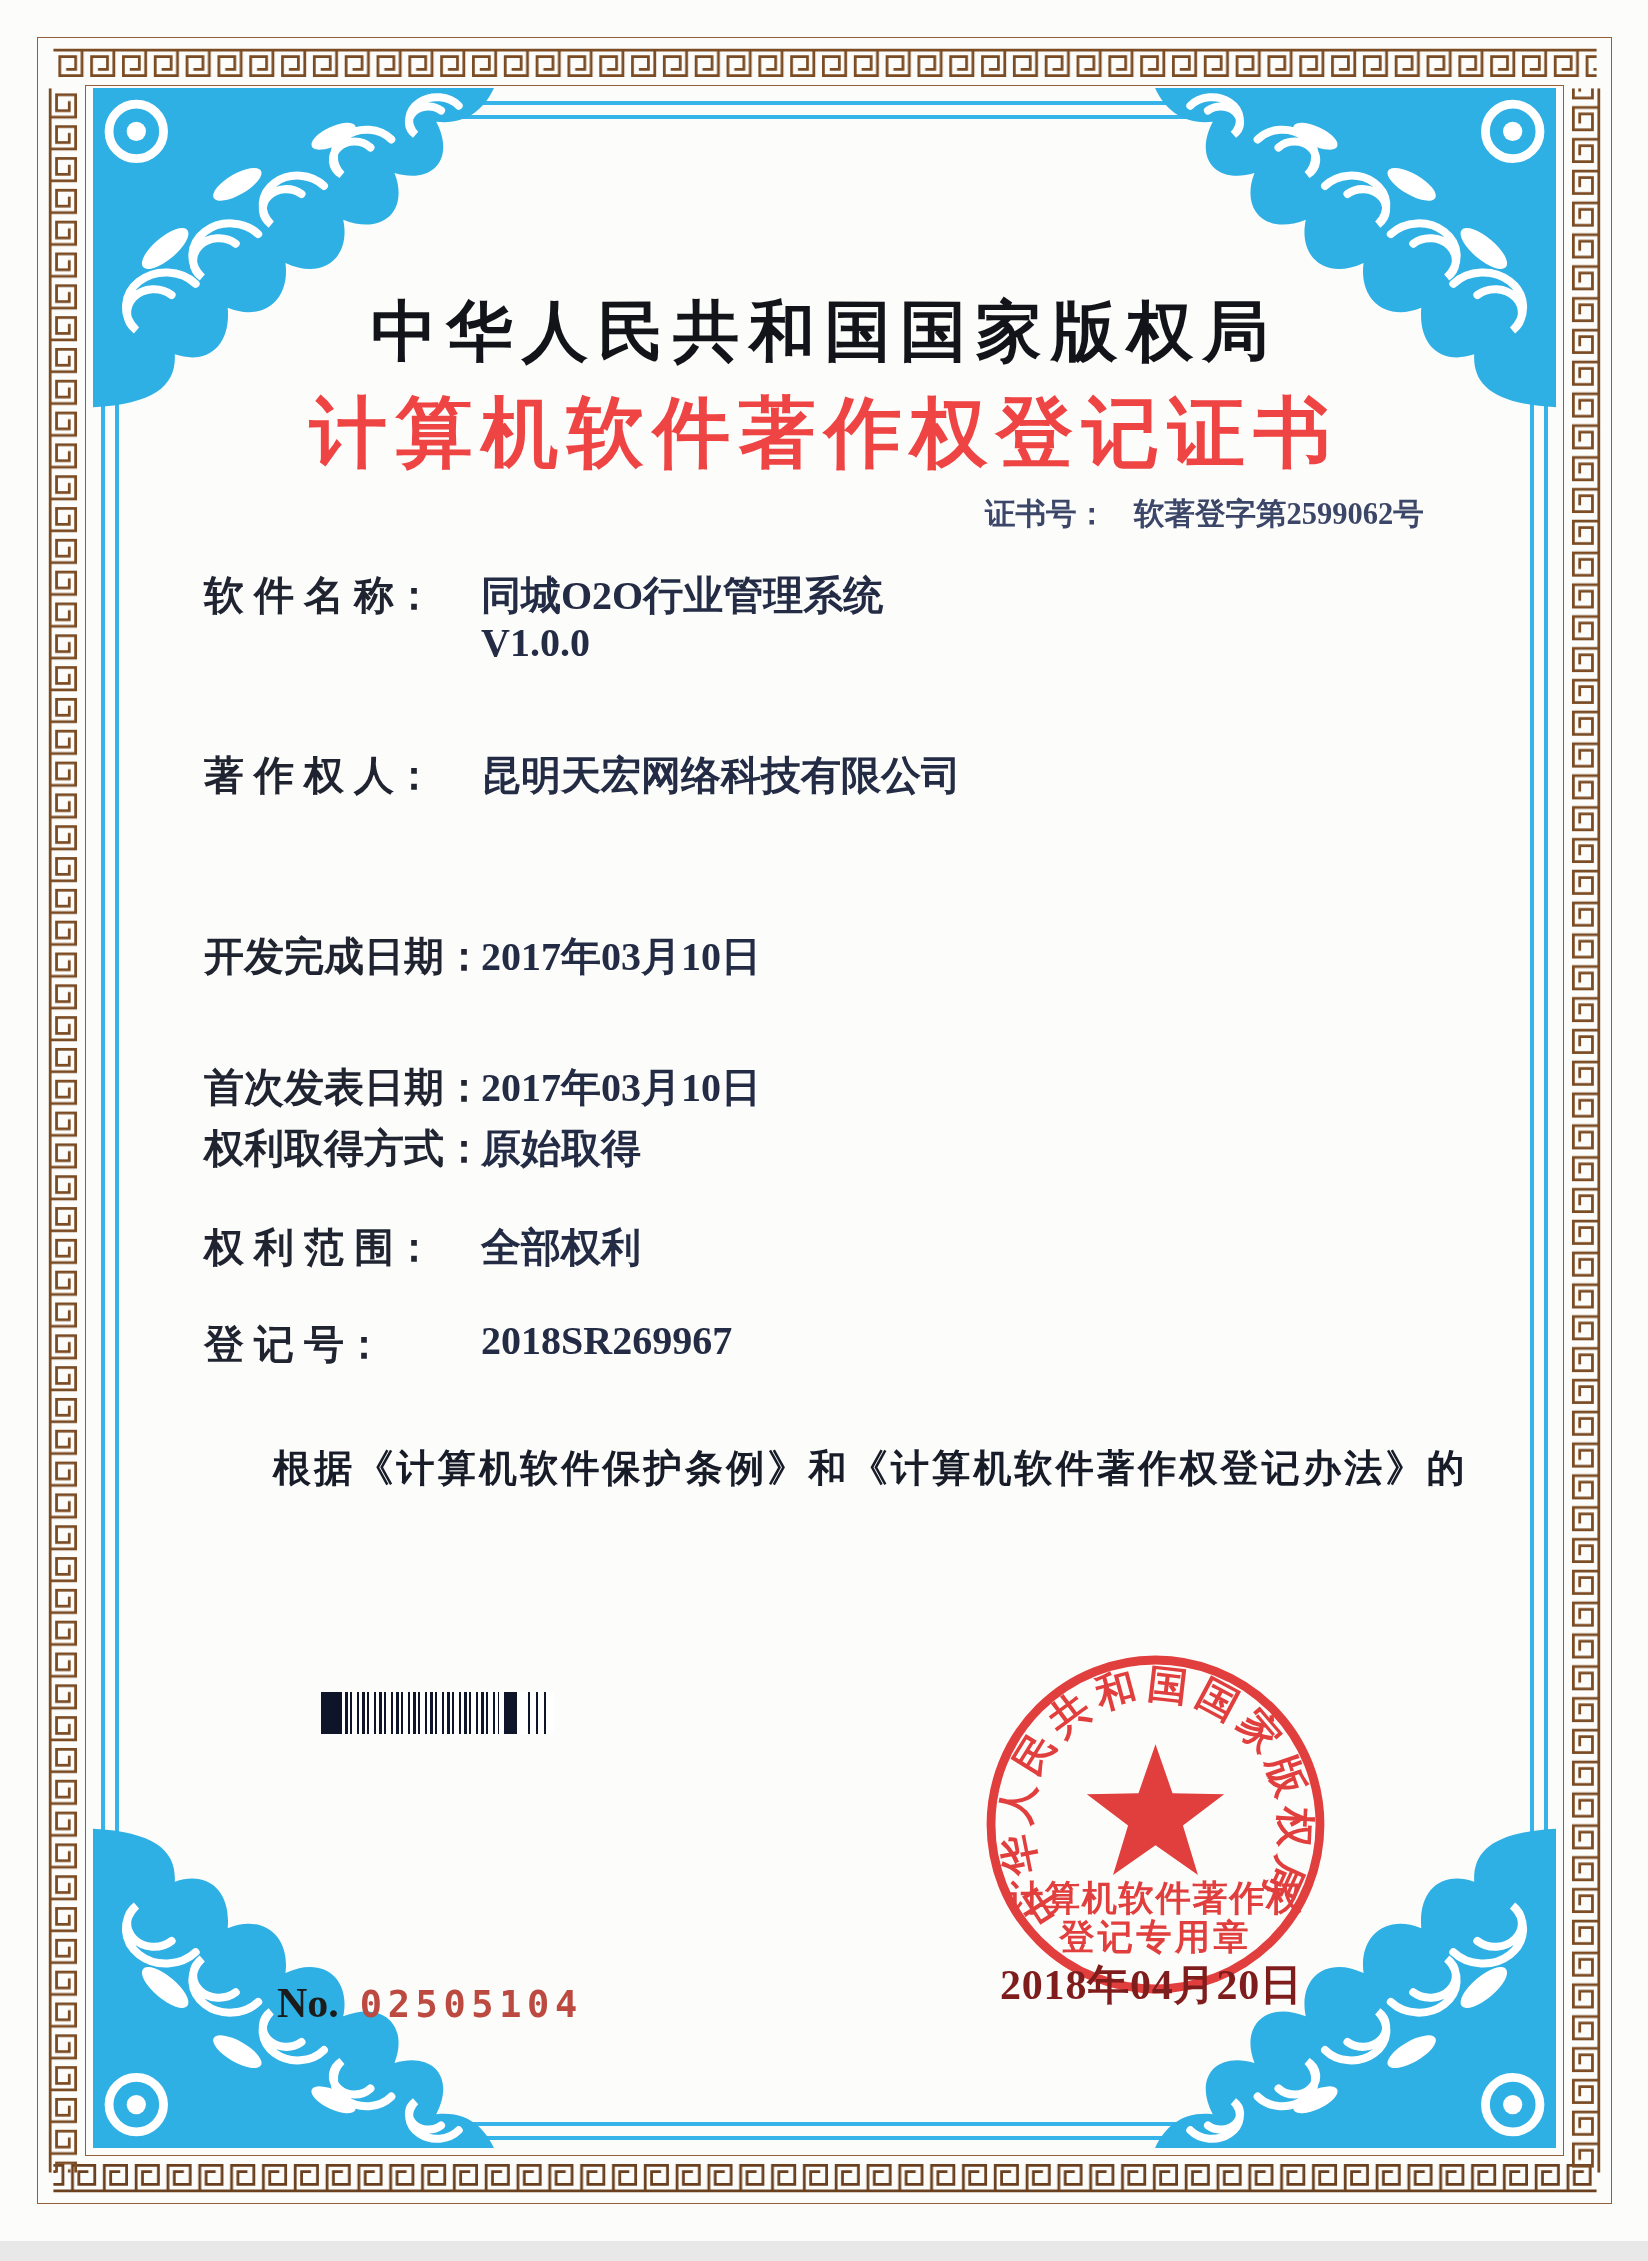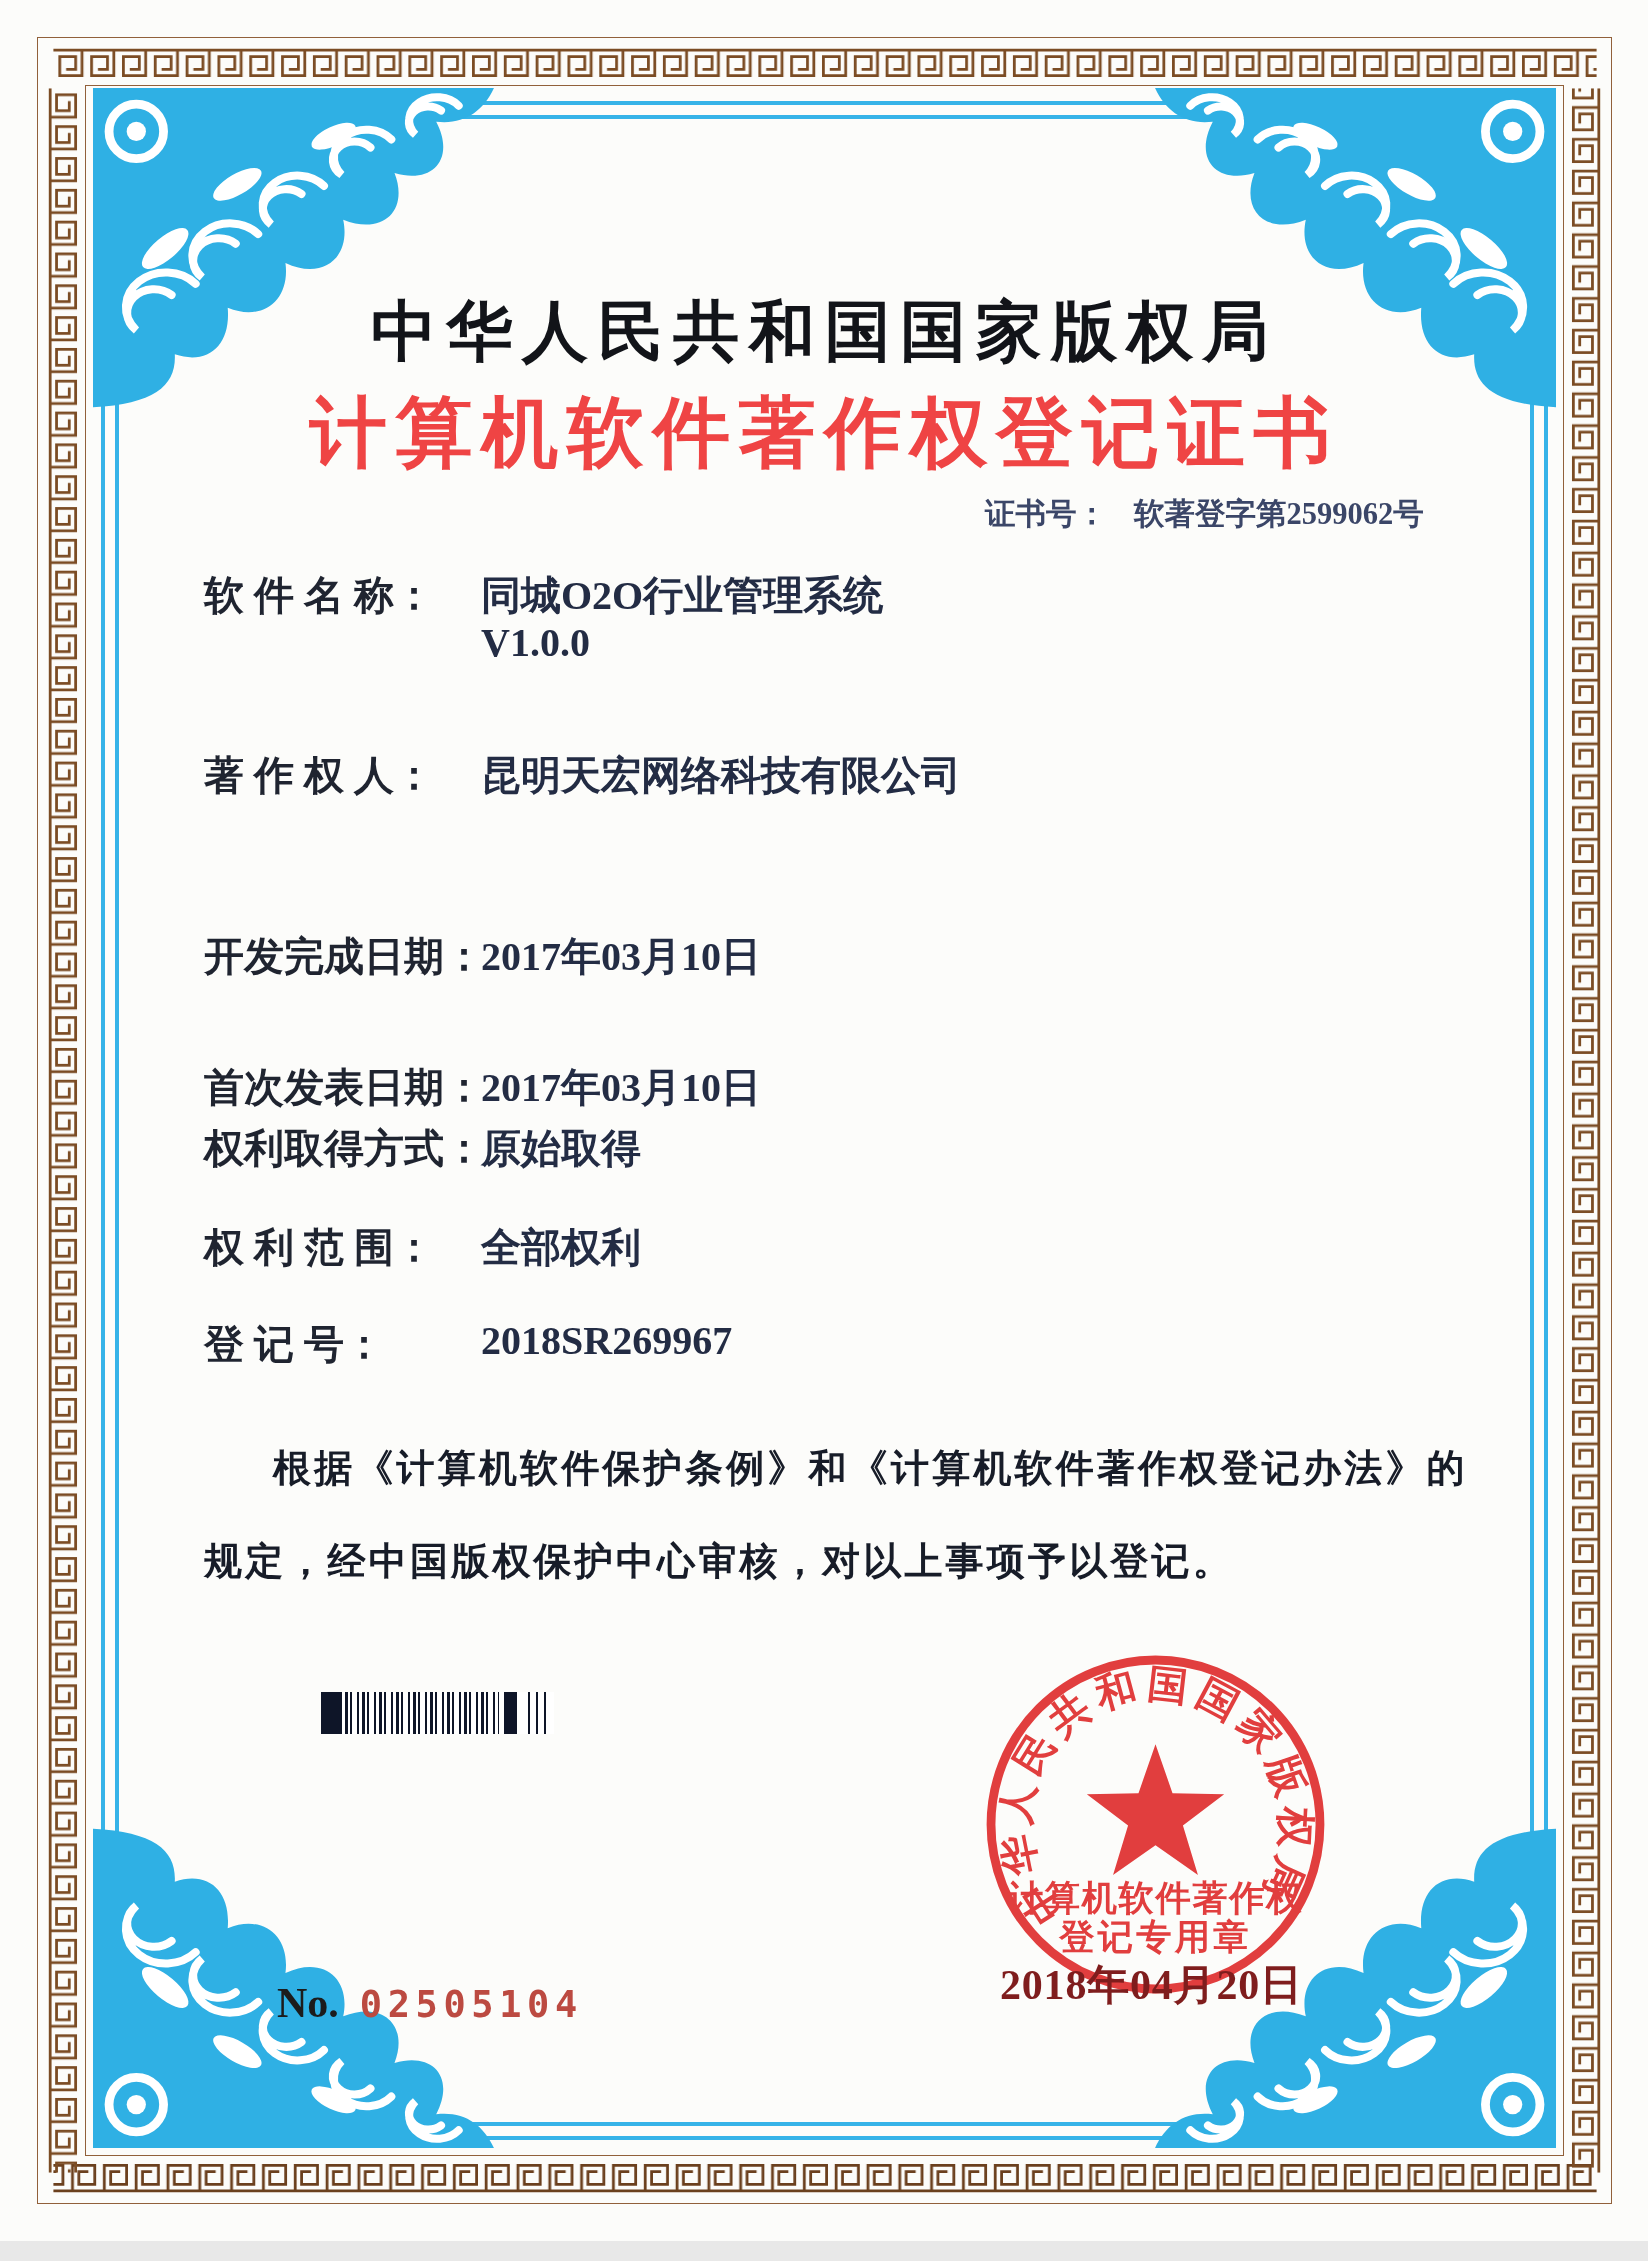--- a/index.html
+++ b/index.html
@@ -180,21 +180,20 @@
   <div class="row r5">
     <span class="lbl">权 利 范 围：</span>
     <span class="val">全部权利</span>
   </div>
   <div class="row r6">
     <span class="lbl">登  记  号：</span>
     <span class="val">2018SR269967</span>
   </div>
 
   <div class="stmt s1">根据《计算机软件保护条例》和《计算机软件著作权登记办法》的</div>
-  <div class="stmt s2">规定，经中国版权保护中心审核，对以上事项予以登记。</div>
 
   <div class="barcode"></div>
 
   <svg class="seal" viewBox="0 0 430 430">
     <circle cx="215" cy="215" r="205" fill="none" stroke="#e03030" stroke-width="11"></circle>
     <path id="sealArc" d="M104 326 A157 157 0 1 1 326 326" fill="none"></path>
     <text font-size="50" font-weight="700" fill="#e03030" letter-spacing="9" font-family="Liberation Serif, DejaVu Serif, serif">
       <textPath href="#sealArc" startOffset="4">中华人民共和国国家版权局</textPath>
     </text>
     <polygon fill="#e03030" points="215,115 236.2,175.9 300.6,177.2 249.2,216.1 267.9,277.8 215,241 162.1,277.8 180.8,216.1 129.4,177.2 193.8,175.9"></polygon>

